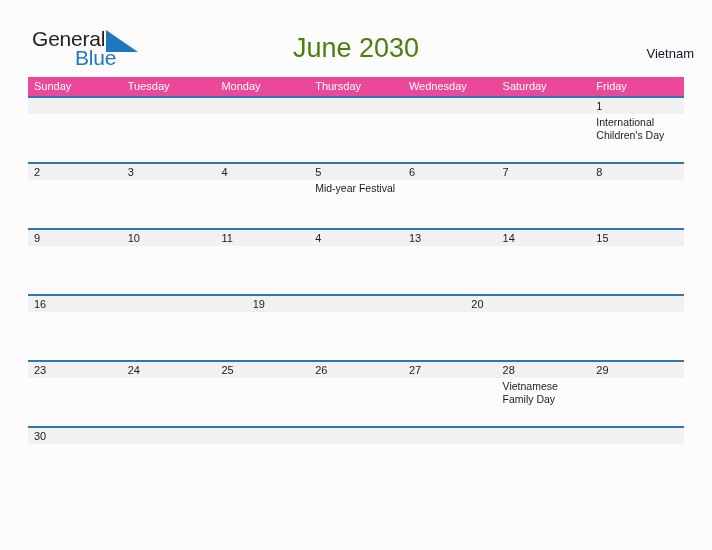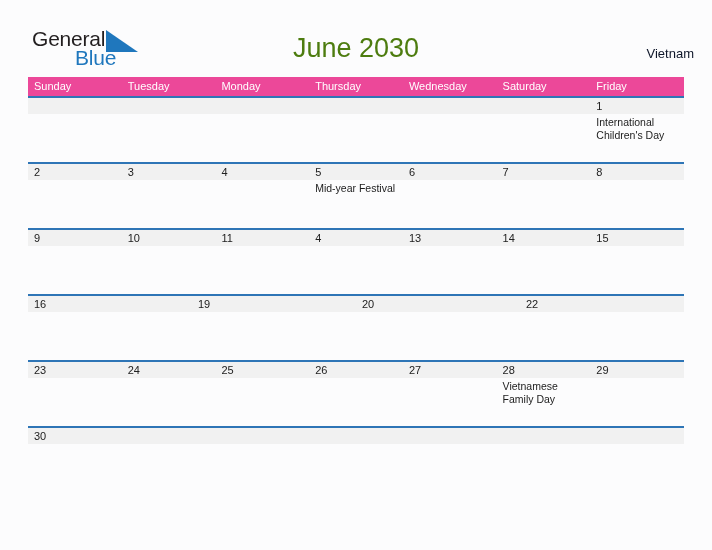--- a/index.html
+++ b/index.html
@@ -275,23 +275,20 @@
           <div class="days">
             <div class="day-cell">
               <div class="day-num">16</div>
             </div>
             <div class="day-cell">
               <div class="day-num">19</div>
             </div>
             <div class="day-cell">
               <div class="day-num">20</div>
             </div>
-            <div class="day-cell">
-              <div class="day-num">22</div>
-            </div>
           </div>
         </div>
         <div class="week-row">
           <div class="day-band"></div>
           <div class="days">
             <div class="day-cell">
               <div class="day-num">23</div>
             </div>
             <div class="day-cell">
               <div class="day-num">24</div>

